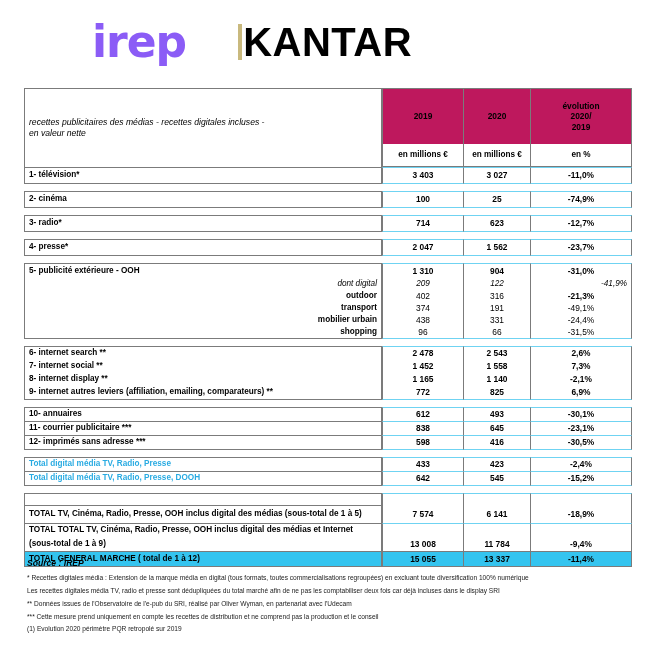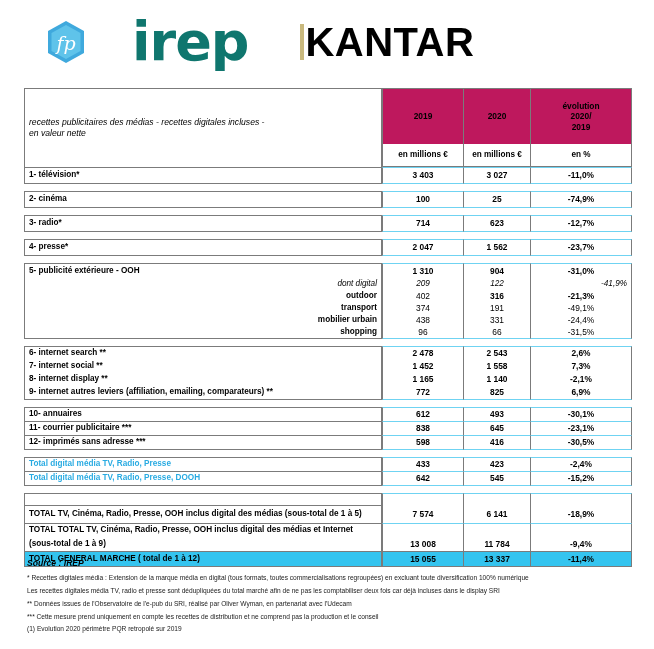--- a/index.html
+++ b/index.html
@@ -23,22 +23,22 @@
   }
   .fp-hex svg{display:block;}
   .fp-word{
     font-weight:bold;font-size:25px;letter-spacing:-0.5px;
     white-space:nowrap;line-height:1;
   }
   .fp-word .b{color:#111;}
   .fp-word .c{color:#3FB6E6;}
   .logo-irep{
     margin-left:46px;
-    font-size:54px;line-height:1;
-    color:#0f766e;
+    font-size:44px;line-height:1;
+    color:#8b5cf6;
     font-weight:600;letter-spacing:-1px;
     font-family:"DejaVu Sans", sans-serif;
   }
   .logo-kantar{
     margin-left:52px;
     font-size:40px;line-height:1;font-weight:bold;
     letter-spacing:0.5px;color:#000;
     position:relative;
   }
   .logo-kantar .bar{
@@ -100,27 +100,20 @@
   .notes div{white-space:nowrap;}
 </style>
 </head>
 <body>
 
 <div class="page">
 
   <div class="logos">
 
     <div class="logo-fp">
-      <span class="fp-hex">
-        <svg width="40" height="44" viewBox="0 0 40 44">
-          <polygon points="20,1 38,11 38,33 20,43 2,33 2,11" fill="#3FA9DD"></polygon>
-          <polygon points="20,5 34.5,13 34.5,31 20,39 5.5,31 5.5,13" fill="#5FC3EA"></polygon>
-          <text x="20" y="30" font-family="DejaVu Serif, serif" font-style="italic" font-size="19" fill="#ffffff" text-anchor="middle">fp</text>
-        </svg>
-      </span>
     </div>
 
     <div class="logo-irep">irep</div>
 
     <div class="logo-kantar"><span class="bar"></span><span>KANTAR</span></div>
   </div>
 
   <table class="tbl">
     <colgroup>
       <col class="c-label">
@@ -209,21 +202,21 @@
       </tr>
       <tr>
         <td class="sub-lbl ital bx-l bx-r" style="height:12px;">dont digital</td>
         <td class="num-i bx-l bx-r">209</td>
         <td class="num-i bx-r">122</td>
         <td class="num-ir bx-r">-41,9%</td>
       </tr>
       <tr>
         <td class="sub-lbl bx-l bx-r" style="height:12px;text-align:right;">outdoor</td>
         <td class="num bx-l bx-r" style="font-weight:normal;">402</td>
-        <td class="num bx-r" style="font-weight:bold;text-align:center;">316</td>
+        <td class="num bx-r" style="font-weight:normal;text-align:center;">316</td>
         <td class="num bx-r" style="font-weight:bold;">-21,3%</td>
       </tr>
       <tr>
         <td class="sub-lbl bx-l bx-r" style="height:12px;">transport</td>
         <td class="num bx-l bx-r" style="font-weight:normal;">374</td>
         <td class="num bx-r" style="font-weight:normal;">191</td>
         <td class="num bx-r" style="font-weight:normal;">-49,1%</td>
       </tr>
       <tr>
         <td class="sub-lbl bx-l bx-r" style="height:12px;">mobilier urbain</td>

